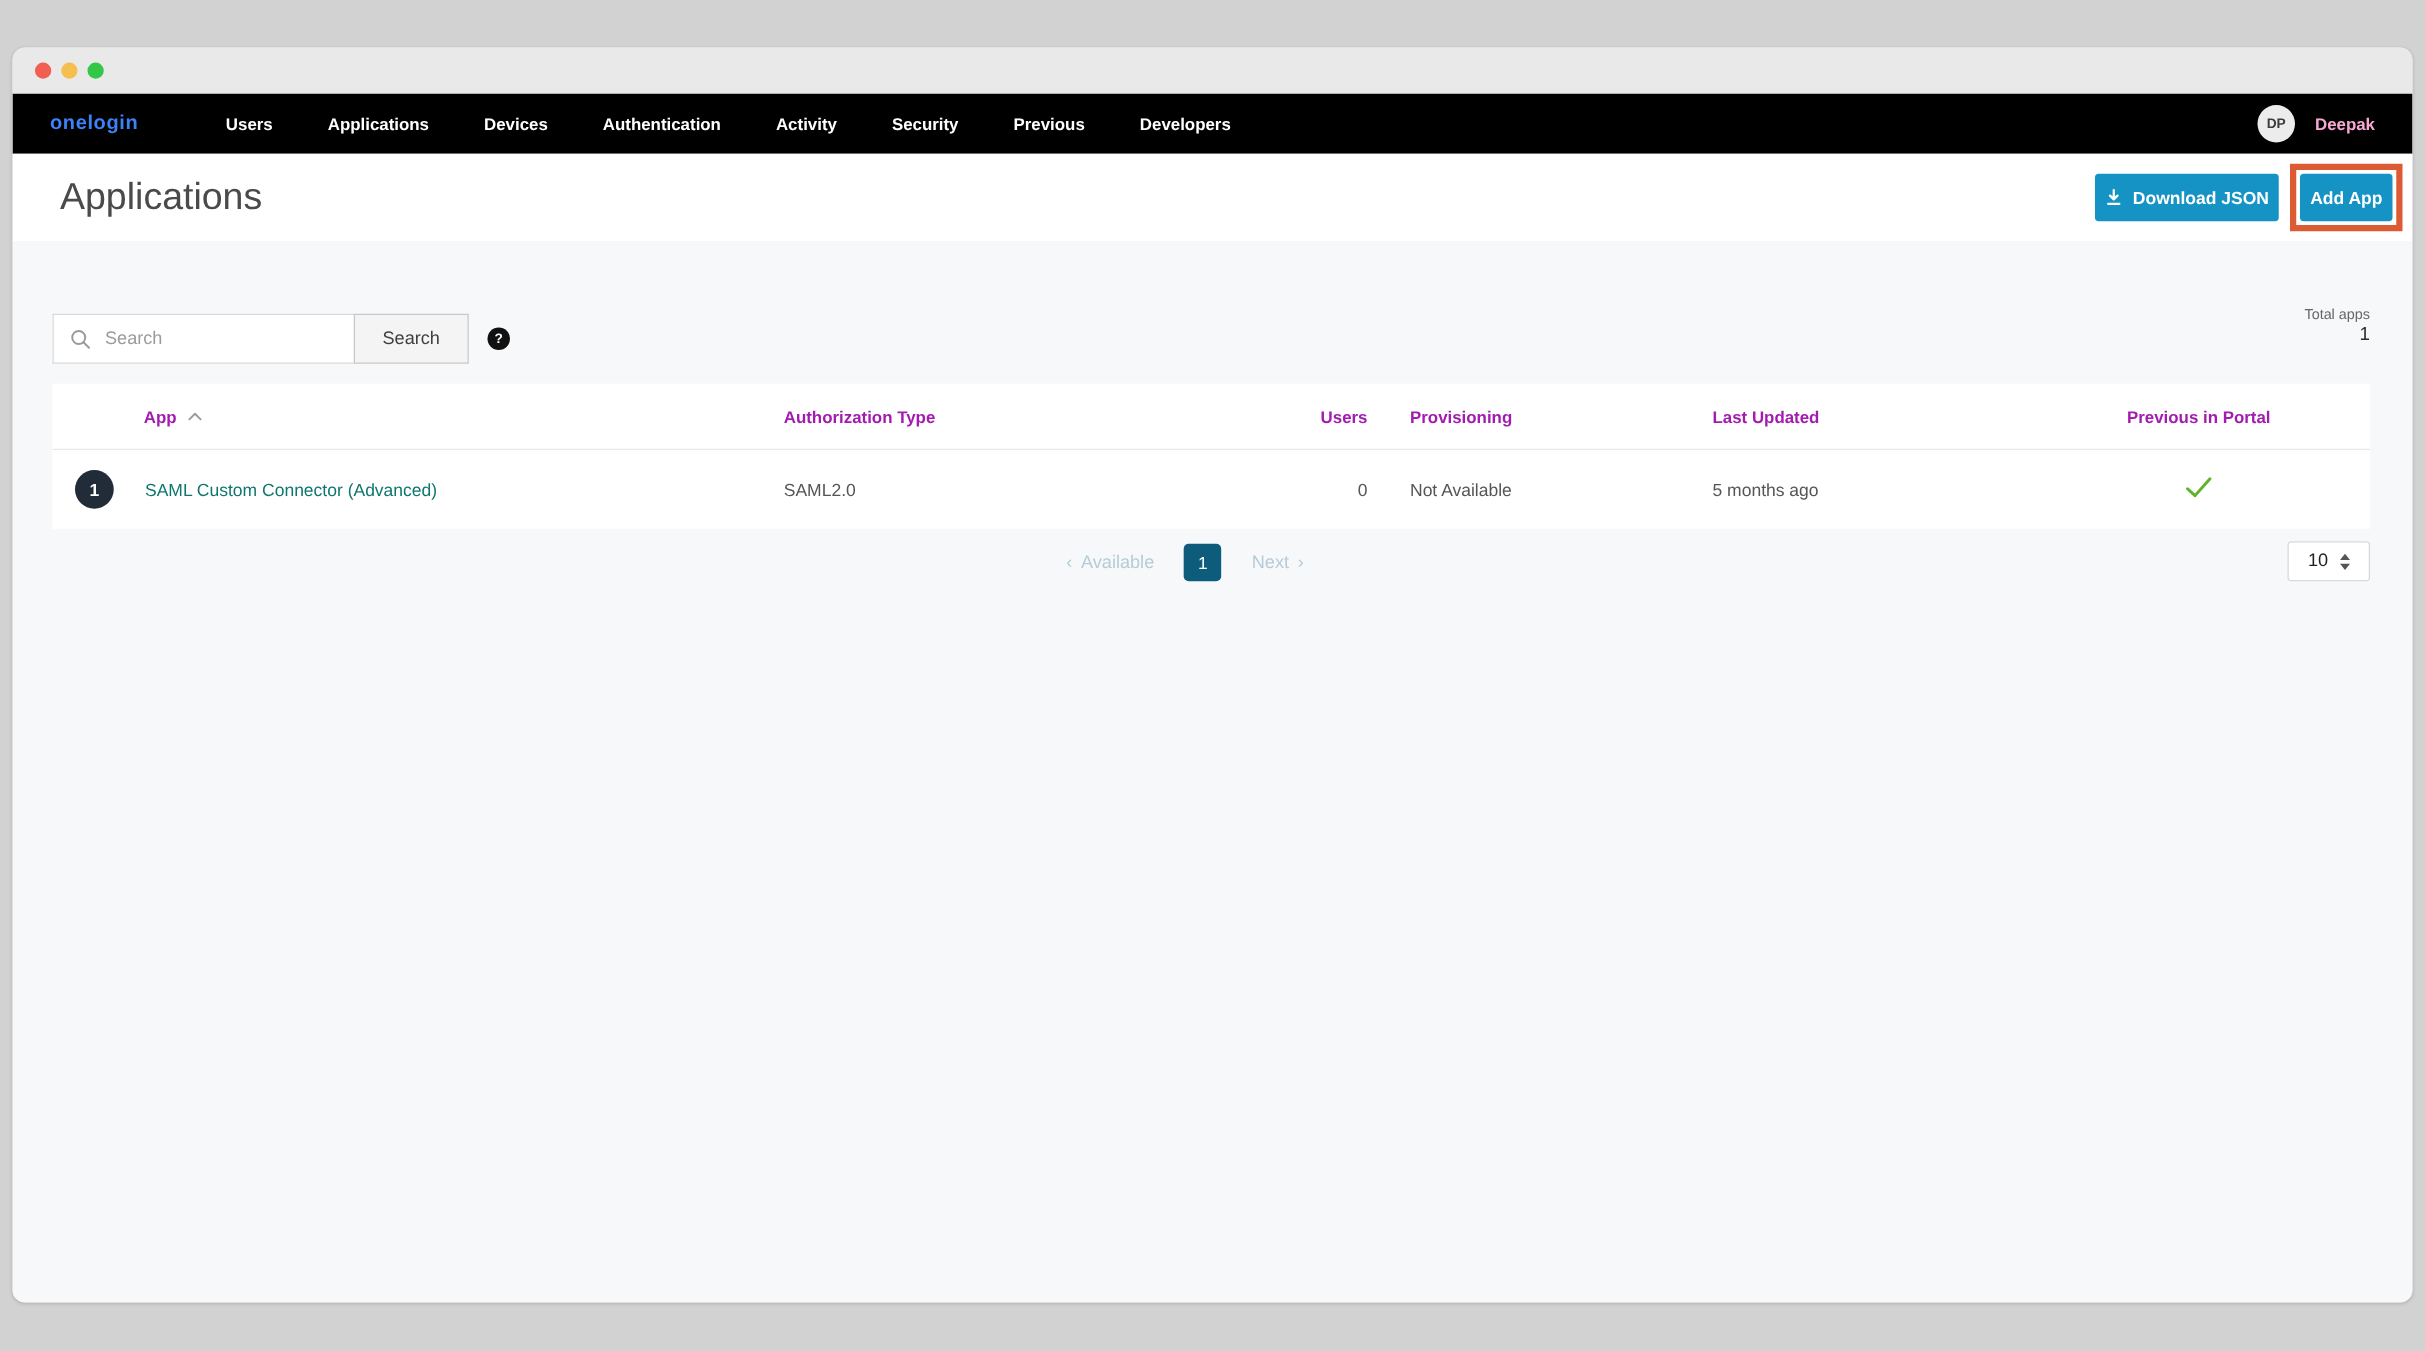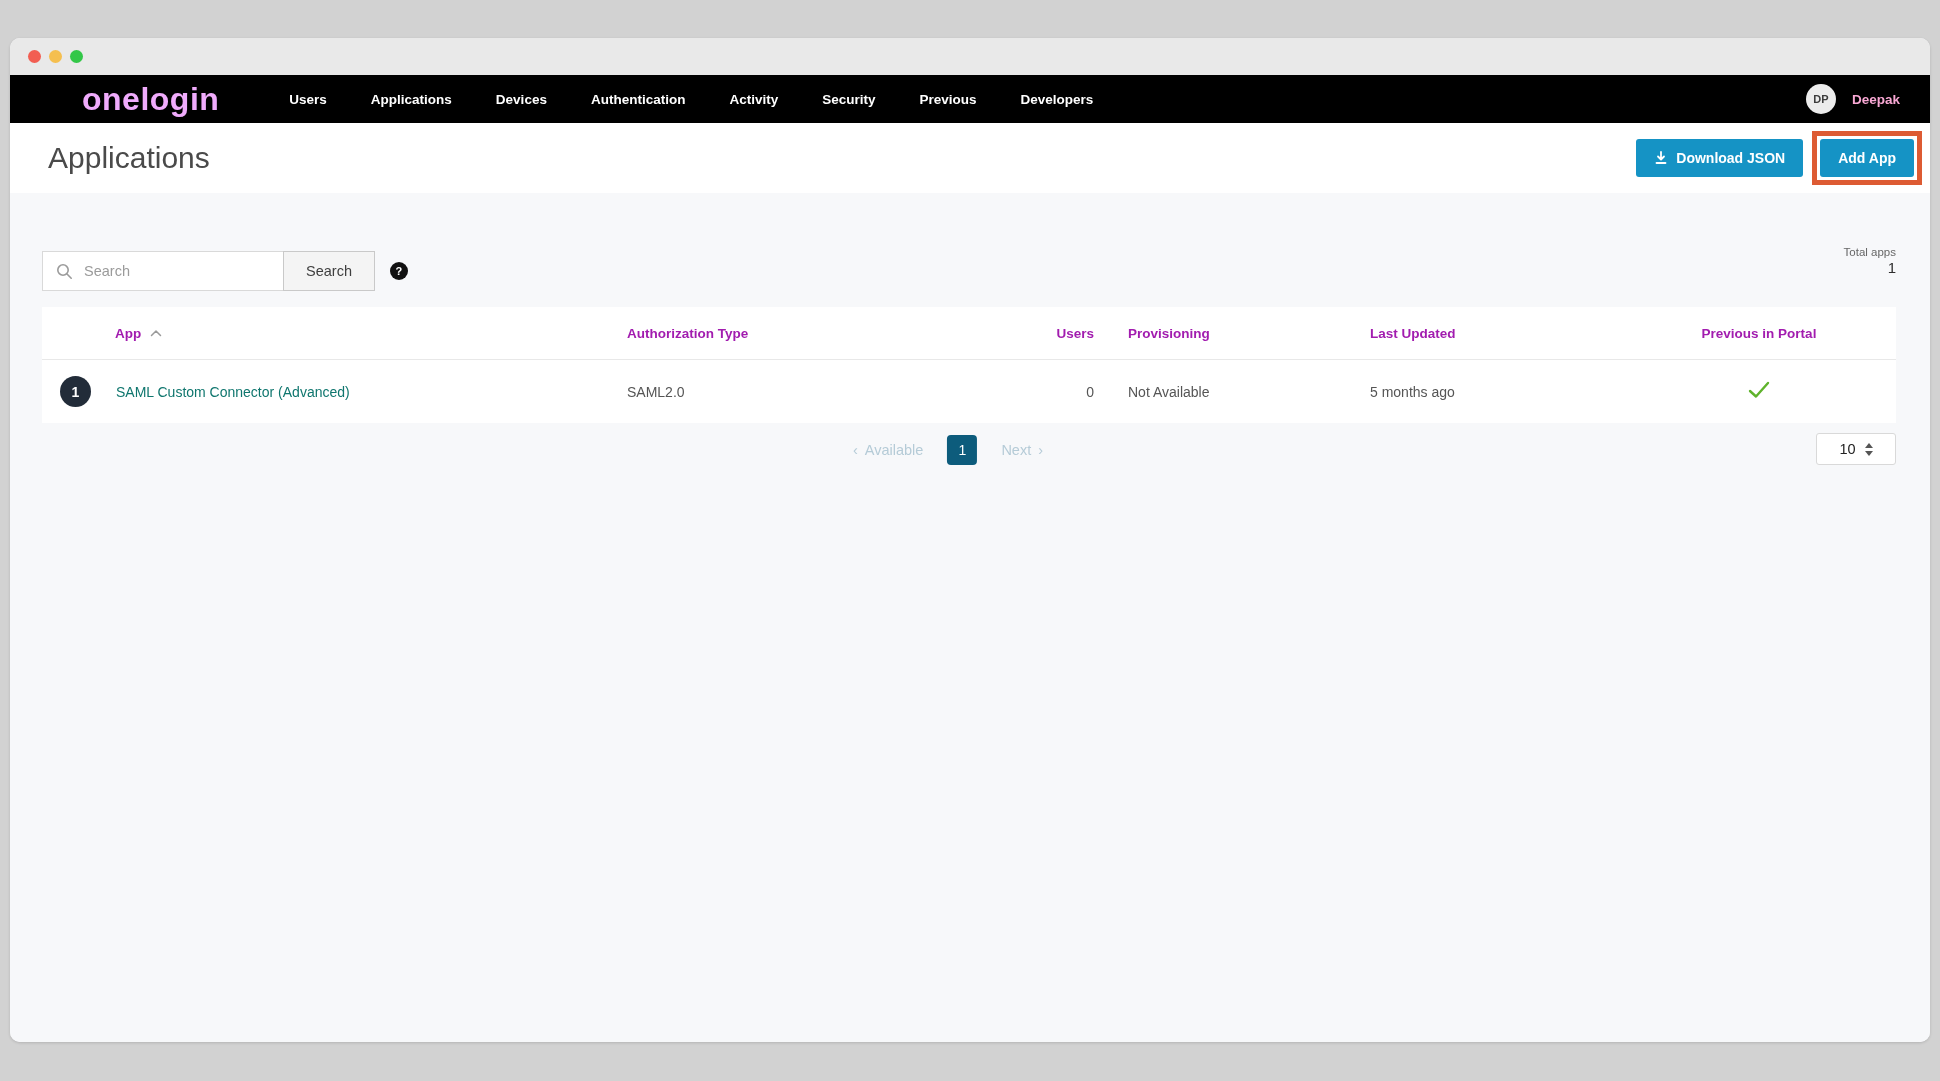--- a/index.html
+++ b/index.html
@@ -23,23 +23,22 @@
   .light { width:13px; height:13px; border-radius:50%; }
   .light.red { background:#f25e52; }
   .light.yellow { background:#f5bf4f; }
   .light.green { background:#33c748; }
   
   .navbar {
     height:48px; background:#000; display:flex; align-items:center;
     padding:0 30px;
   }
   .logo {
-    color:#f0abfc; font-size:32px; font-weight:bold; letter-spacing:.5px;
+    color:#3b82f6; font-size:16px; font-weight:bold; letter-spacing:.5px;
     margin-right:70px;
-    margin-left:42px;
   }
   .nav-items { display:flex; align-items:center; }
   .nav-item {
     color:#fff; font-size:13.5px; font-weight:bold; margin-right:44px;
     cursor:pointer; white-space:nowrap;
   }
   .nav-right { margin-left:auto; display:flex; align-items:center; gap:16px; }
   .avatar {
     width:30px; height:30px; border-radius:50%; background:#ececec;
     display:flex; align-items:center; justify-content:center;
@@ -48,21 +47,21 @@
   .user-name { color:#f9a8d4; font-size:13.5px; font-weight:bold; }
   
   .page-header {
     height:70px; background:#fff; display:flex; align-items:center;
     padding:0 8px 0 38px;
   }
   .page-title { font-size:30px; color:#4a4a4a; font-weight:normal; }
   .header-actions { margin-left:auto; display:flex; align-items:center; }
   .btn-primary {
     display:inline-flex; align-items:center; justify-content:center; gap:8px;
-    height:38px; padding:0 18px; background:#1593c5; color:#fff;
+    height:38px; padding:0 8px; background:#1593c5; color:#fff;
     font-size:14px; font-weight:bold; border:none; border-radius:3px;
     cursor:pointer; font-family:inherit; white-space:nowrap;
   }
   .add-app-highlight {
     border:5px solid #dd5b33; padding:3px; margin-left:9px; background:#fff;
   }
   .dl-icon svg { display:block; }
   
   .content { position:relative; height:849px; background:#f7f8fa; }
   
@@ -133,21 +132,21 @@
   .page-nav {
     color:#b5cbd7; font-size:14.5px; display:flex; align-items:center; gap:7px;
     cursor:default; white-space:nowrap;
   }
   .page-current {
     width:30px; height:30px; background:#0d5c7c; color:#fff; font-size:14px;
     display:flex; align-items:center; justify-content:center; border-radius:4px;
     cursor:pointer;
   }
   .page-size {
-    position:absolute; right:34px; top:0; width:80px; height:32px;
+    position:absolute; right:34px; top:0; width:66px; height:32px;
     background:#fff; border:1px solid #d9d9d9; border-radius:3px;
     display:flex; align-items:center; justify-content:center; gap:9px;
     cursor:pointer;
   }
   .page-size-value { font-size:14.5px; color:#222; }
   .spinner { display:flex; flex-direction:column; gap:3px; }
   .spin-up {
     width:0; height:0; border-left:4px solid transparent;
     border-right:4px solid transparent; border-bottom:5px solid #555;
   }

